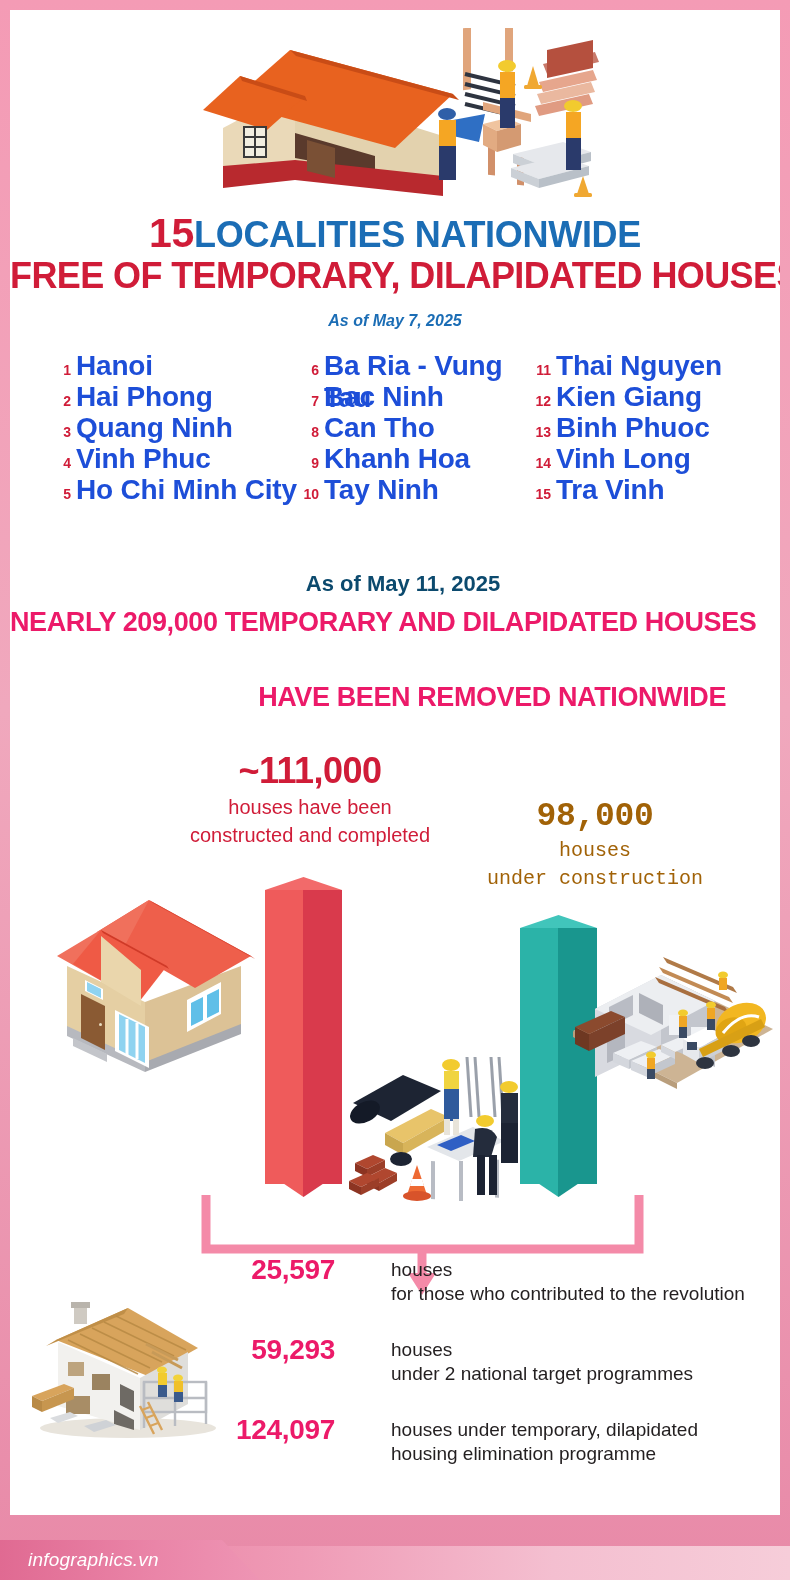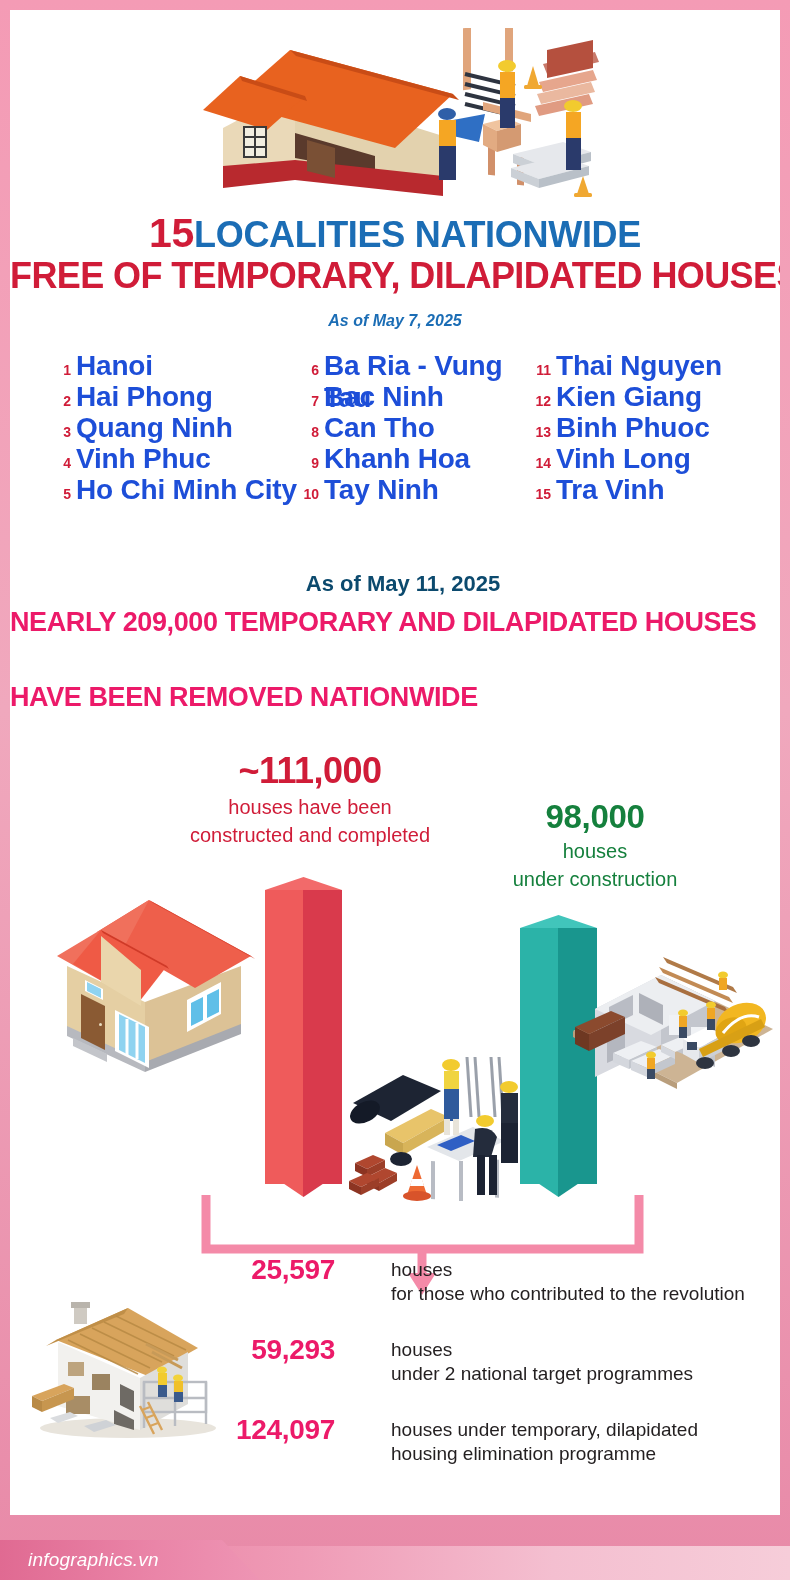--- a/index.html
+++ b/index.html
@@ -82,37 +82,38 @@
   #pink-date {
     position:absolute; left:0; top:561px; width:770px; text-align:center;
     font-size:22px; font-weight:bold; color:#0c4a6e;padding-left:16px;
   }
   #pink-head1 {
     position:absolute; left:0; top:597px; width:672px; text-align:center;
     font-size:27px; font-weight:bold; color:#ec1a69; letter-spacing:-.4px;
     white-space:nowrap;
   }
   #pink-head2 {
-    position:absolute; left:0; top:672px; width:716px; text-align:left;
+    position:absolute; left:0; top:672px; width:716px; text-align:right;
     font-size:27px; font-weight:bold; color:#ec1a69; letter-spacing:-.4px;
   }
 
   
   #chart { position:absolute; left:0; top:730px; width:770px; height:510px; }
 
   #red-label {
     position:absolute; left:150px; top:10px; width:300px; text-align:center;
     color:#d01c38;
   }
   #red-label .big { display:block; font-size:36px; font-weight:bold; letter-spacing:-.5px; }
   #red-label .sub { display:block; font-size:20px; line-height:25px; margin-top:3px; }
 
   #teal-label {
     position:absolute; left:450px; top:58px; width:270px; text-align:center;
-    color:#15803d;
+    color:#a16207;
+    font-family:Liberation Mono, monospace;
   }
   #teal-label .big { display:block; font-size:33px; font-weight:bold; letter-spacing:-.3px; }
   #teal-label .sub { display:block; font-size:20px; line-height:25px; margin-top:3px; }
 
   .bar3d { position:absolute; }
   .bar-top { position:absolute; left:0; top:0; width:100%; height:26px; }
   .bar-face { position:absolute; left:0; width:100%; }
   .bar-bot { position:absolute; left:0; width:100%; height:26px; }
 
   

